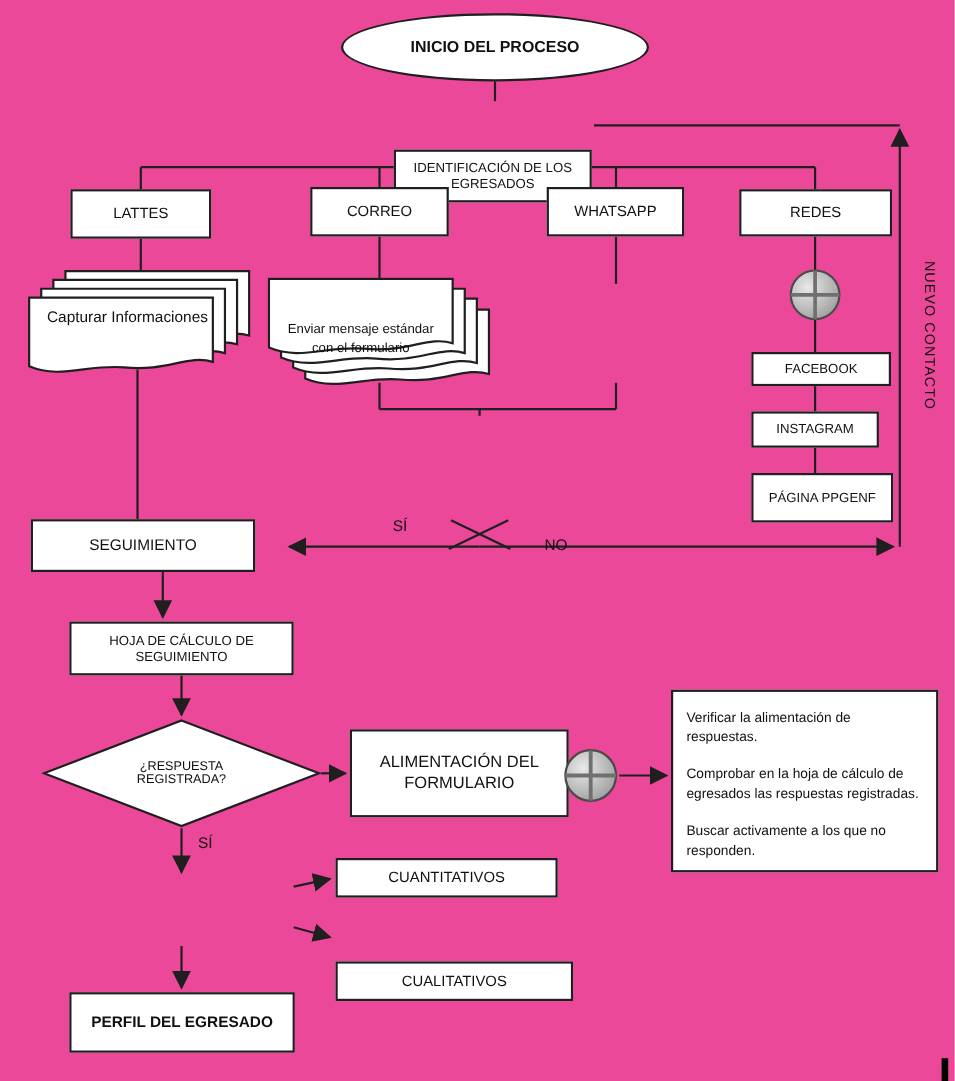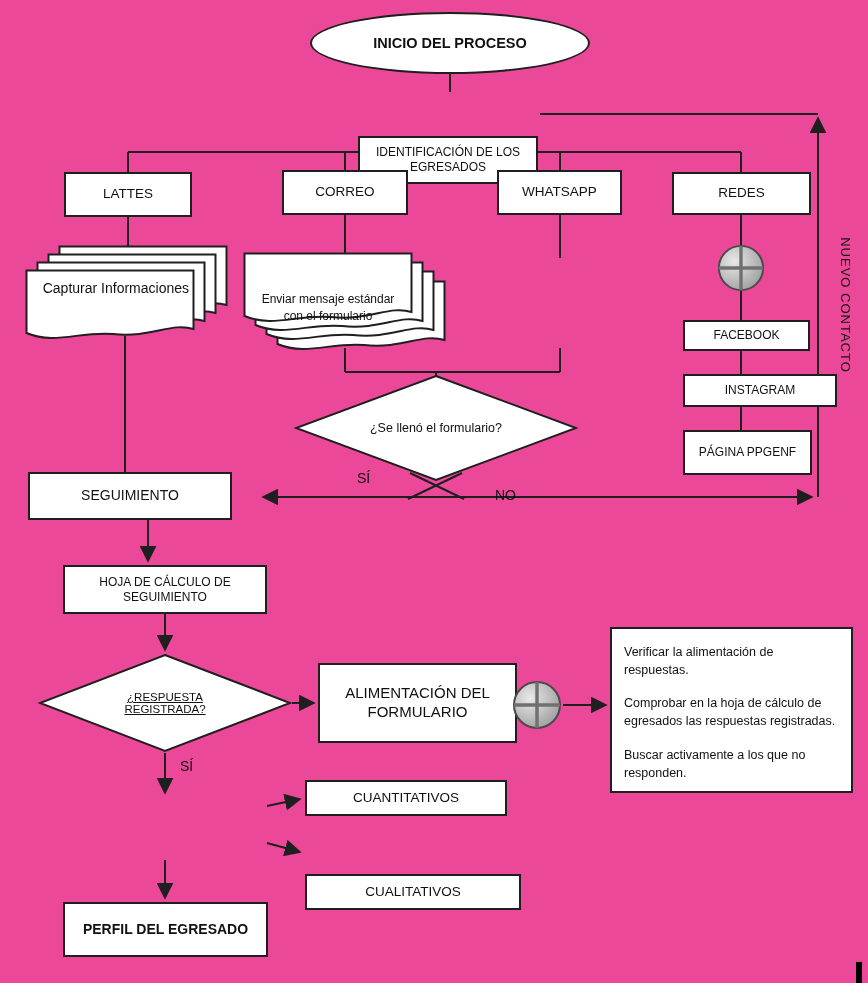--- a/index.html
+++ b/index.html
@@ -146,53 +146,45 @@
       </defs>
       <circle cx="26" cy="26" r="23" fill="url(#plusGrad1)" stroke="#4a4a4a" stroke-width="2"></circle>
       <line x1="3" y1="26" x2="49" y2="26" stroke="#707070" stroke-width="3.5"></line>
       <line x1="26" y1="3" x2="26" y2="49" stroke="#707070" stroke-width="3.5"></line>
     </svg>
   </div>
 
   <div class="node box small" style="left:683px; top:320px; width:127px; height:31px;">
     <span>FACEBOOK</span>
   </div>
-  <div class="node box small" style="left:683px; top:374px; width:154px; height:33px;">
+  <div class="node box small" style="left:683px; top:374px; width:116px; height:33px;">
     <span>INSTAGRAM</span>
   </div>
   <div class="node box small" style="left:683px; top:430px; width:129px; height:45px;">
     <span>PÁGINA PPGENF</span>
   </div>
 
   <div class="vlabel" style="left:845px; top:305px;">NUEVO CONTACTO</div>
 
-  <div class="node diamond" style="left:294px; top:374px; width:284px; height:108px;">
-    <svg viewBox="0 0 284 108" preserveAspectRatio="none">
-      <polygon points="142,2 282,54 142,106 2,54"></polygon>
-    </svg>
-    <div class="diamond-text" style="font-size:12.5px;">
-      <span style="width:150px;">¿Se llenó el formulario?</span>
-    </div>
-  </div>
   <div class="label" style="left:357px; top:470px;">SÍ</div>
   <div class="label" style="left:495px; top:471px;margin-top:16px;">NO</div>
 
   <div class="node box" style="left:28px; top:472px; width:204px; height:48px; font-size:14px;">
     <span>SEGUIMIENTO</span>
   </div>
 
   <div class="node box small" style="left:63px; top:565px; width:204px; height:49px;">
     <span style="width:150px;">HOJA DE CÁLCULO DE SEGUIMIENTO</span>
   </div>
 
   <div class="node diamond" style="left:38px; top:653px; width:254px; height:100px;">
     <svg viewBox="0 0 254 100" preserveAspectRatio="none">
       <polygon points="127,2 252,50 127,98 2,50"></polygon>
     </svg>
-    <div class="diamond-text" style="font-size:11.5px;text-decoration:underline;">
+    <div class="diamond-text" style="font-size:11.5px;">
       <span style="width:125px;">¿RESPUESTA REGISTRADA?</span>
     </div>
   </div>
   <div class="label" style="left:180px; top:758px;">SÍ</div>
 
   <div class="node box" style="left:318px; top:663px; width:199px; height:80px; font-size:15px;">
     <span style="width:150px;">ALIMENTACIÓN DEL FORMULARIO</span>
   </div>
 
   <div class="node plus" style="left:511px; top:679px; width:52px; height:52px;">

